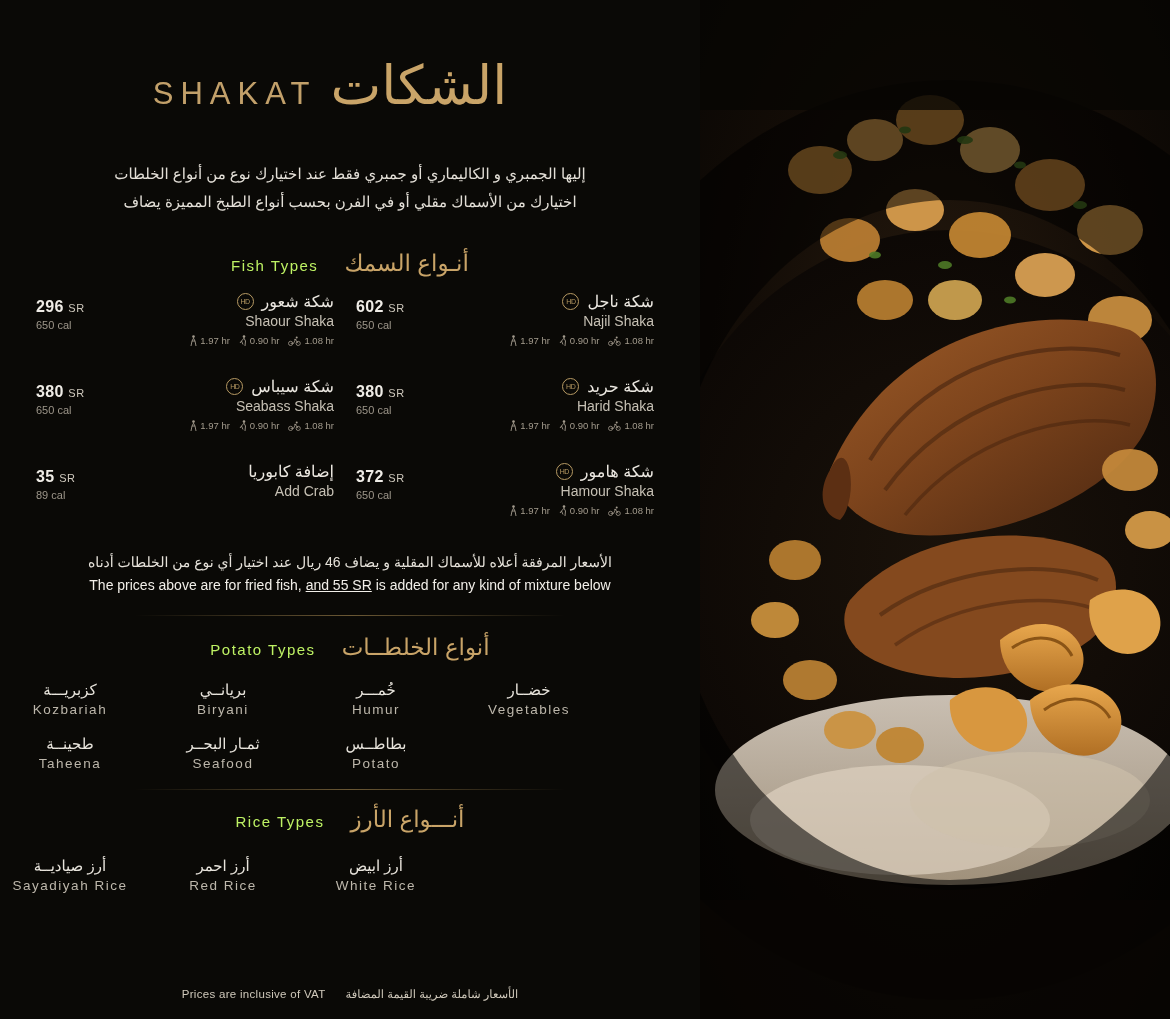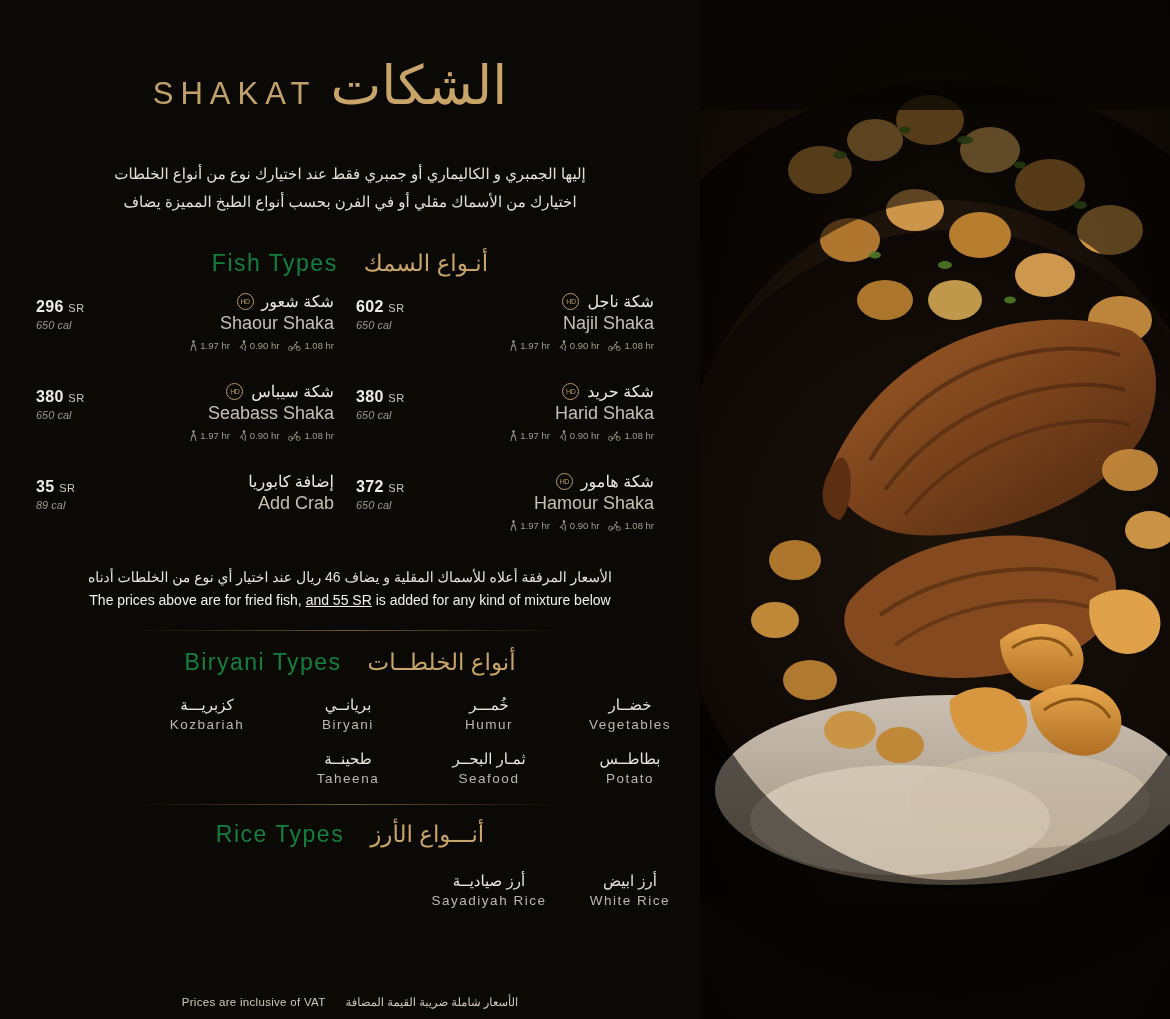--- a/index.html
+++ b/index.html
@@ -67,22 +67,22 @@
 
   
   .section-head {
     display: flex;
     justify-content: center;
     align-items: baseline;
     gap: 26px;
     margin-top: 34px;
   }
   .section-head .en {
-    font-size: 23px;
-    color: #15803d;
+    font-size: 15px;
+    color: #bef264;
     letter-spacing: 1.5px;
   }
   .section-head .ar {
     font-size: 23px;
     color: #c9a468;
     letter-spacing: 1px;
     direction: rtl;
   }
 
   
@@ -116,21 +116,20 @@
   .price .cur {
     font-size: 11px;
     font-weight: 400;
     color: #cfc9bd;
     letter-spacing: .5px;
   }
   .cal {
     color: #9d968a;
     font-size: 11px;
     margin-top: 3px;
-    font-style: italic;
   }
   .item-main {
     flex: 1 1 auto;
     text-align: right;
     padding-right: 16px;
   }
   .name-row {
     display: flex;
     align-items: center;
     justify-content: flex-end;
@@ -148,21 +147,21 @@
     display: inline-flex;
     align-items: center;
     justify-content: center;
     color: #b79a63;
     font-size: 7px;
     letter-spacing: -.5px;
     flex: 0 0 17px;
   }
   .name-en {
     color: #c6c0b4;
-    font-size: 18px;
+    font-size: 14px;
     margin-top: 2px;
   }
   .activity {
     margin-top: 6px;
     display: flex;
     justify-content: flex-end;
     gap: 9px;
     color: #a49c8e;
     font-size: 9.5px;
   }
@@ -196,25 +195,24 @@
   .divider {
     width: 430px;
     height: 1px;
     background: linear-gradient(to right, rgba(201,164,104,0), #6b5834, rgba(201,164,104,0));
     margin: 22px auto 0;
   }
 
   
   .opt-row {
     display: flex;
-    justify-content: flex-end;
+    justify-content: flex-start;
     align-items: flex-start;
-    gap: 1px;
+    gap: 13px;
     margin-top: 20px;
-    margin-left: 12px;
   }
   .opt {
     text-align: center;
     min-width: 140px;
     padding: 0 8px;
   }
   .opt .ar {
     color: #e8e4dc;
     font-size: 15px;
     direction: rtl;
@@ -223,21 +221,21 @@
   .opt .en {
     color: #bdb7ab;
     font-size: 13.5px;
     margin-top: 3px;
     letter-spacing: 1.5px;
   }
 
   
   .footer {
     position: absolute;
-    bottom: 10px;
+    bottom: 18px;
     left: 0;
     width: 700px;
     display: flex;
     justify-content: center;
     align-items: center;
     gap: 20px;
     color: #cfc8ba;
     font-size: 11.5px;
     letter-spacing: .3px;
   }
@@ -489,21 +487,21 @@
     </div>
 
     <div class="notice">
       <div class="ar">الأسعار المرفقة أعلاه للأسماك المقلية و يضاف 46 ريال عند اختيار أي نوع من الخلطات أدناه</div>
       <div class="en"><span>The prices above are for fried fish, </span><u>and 55 SR</u><span> is added for any kind of mixture below</span></div>
     </div>
 
     <div class="divider"></div>
 
     <div class="section-head" style="margin-top:18px;">
-      <span class="en">Biryani Types</span>
+      <span class="en">Potato Types</span>
       <span class="ar">أنواع الخلطــات</span>
     </div>
 
     <div class="opt-row">
       <div class="opt">
         <div class="ar">كزبريـــة</div>
         <div class="en">Kozbariah</div>
       </div>
       <div class="opt">
         <div class="ar">بريانــي</div>
@@ -538,20 +536,24 @@
 
     <div class="section-head" style="margin-top:16px;">
       <span class="en">Rice Types</span>
       <span class="ar">أنـــواع الأرز</span>
     </div>
 
     <div class="opt-row" style="margin-top:24px;">
       <div class="opt">
         <div class="ar">أرز صياديــة</div>
         <div class="en">Sayadiyah Rice</div>
+      </div>
+      <div class="opt">
+        <div class="ar">أرز احمر</div>
+        <div class="en">Red Rice</div>
       </div>
       <div class="opt">
         <div class="ar">أرز ابيض</div>
         <div class="en">White Rice</div>
       </div>
     </div>
 
     <div class="footer">
       <span>Prices are inclusive of VAT</span>
       <span class="ar">الأسعار شاملة ضريبة القيمة المضافة</span>

